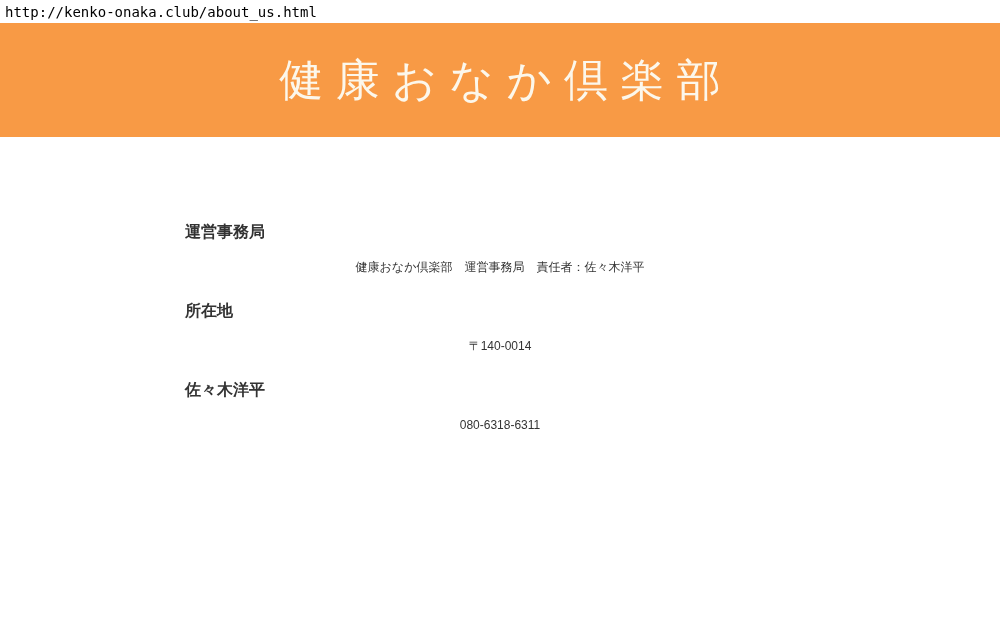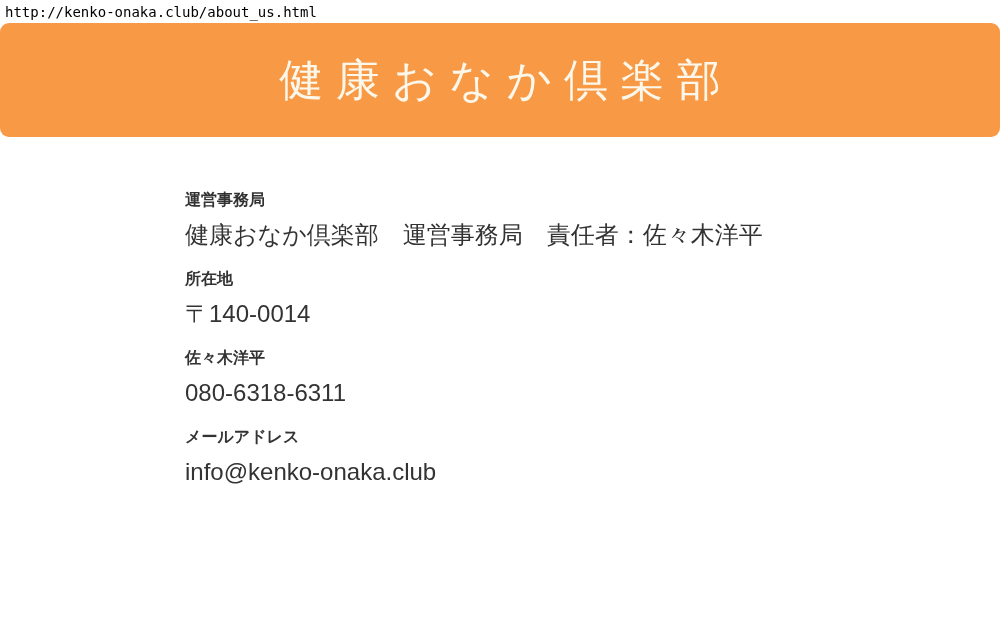--- a/index.html
+++ b/index.html
@@ -1,15 +1,15 @@
 <!DOCTYPE html>
 <html lang="ja"><head>
 <meta charset="utf-8">
 <style>
-  * { box-sizing: border-box; border-radius: 9px; }
+  * { box-sizing: border-box; }
   html, body {
     margin: 0;
     padding: 0;
     background: #ffffff;
   }
   body {
     width: 1000px;
     height: 620px;
     overflow: hidden;
     font-family: "Liberation Sans", sans-serif;
@@ -37,38 +37,39 @@
     font-family: Liberation Sans, sans-serif;
     font-weight: normal;
     font-size: 44px;
     letter-spacing: 0.28em;
     padding-left: 0.28em; 
     color: #fcf7eb;
     white-space: nowrap;
   }
   .content {
     width: 630px;
-    margin: 8px auto;
-    padding-top: 43px;
+    margin: 0 auto;
+    padding-top: 83px;
   }
   .info-section {
     margin-bottom: 16px;
   }
   .info-section h3 {
     font-size: 16px;
     line-height: 24px;
     font-weight: bold;
     margin: 0 0 7px 0;
     color: #333333;
   }
   .info-section p {
-    font-size: 24px;
+    font-size: 12px;
     line-height: 32px;
     margin: 0;
     color: #333333;
+    text-align: center;
   }
 </style>
 </head>
 <body>
 
 <div class="url-bar">http://kenko-onaka.club/about_us.html</div>
 
 <header class="banner" style="background-color: rgb(248, 154, 69);">
   <h1 style="color: rgb(252, 247, 235);">健康おなか倶楽部</h1>
 </header>
@@ -83,18 +84,14 @@
   <section class="info-section">
     <h3>所在地</h3>
     <p>〒140-0014</p>
   </section>
 
   <section class="info-section">
     <h3>佐々木洋平</h3>
     <p>080-6318-6311</p>
   </section>
 
-  <section class="info-section">
-    <h3>メールアドレス</h3>
-    <p>info@kenko-onaka.club</p>
-  </section>
 
 </main>
 
 </body></html>

